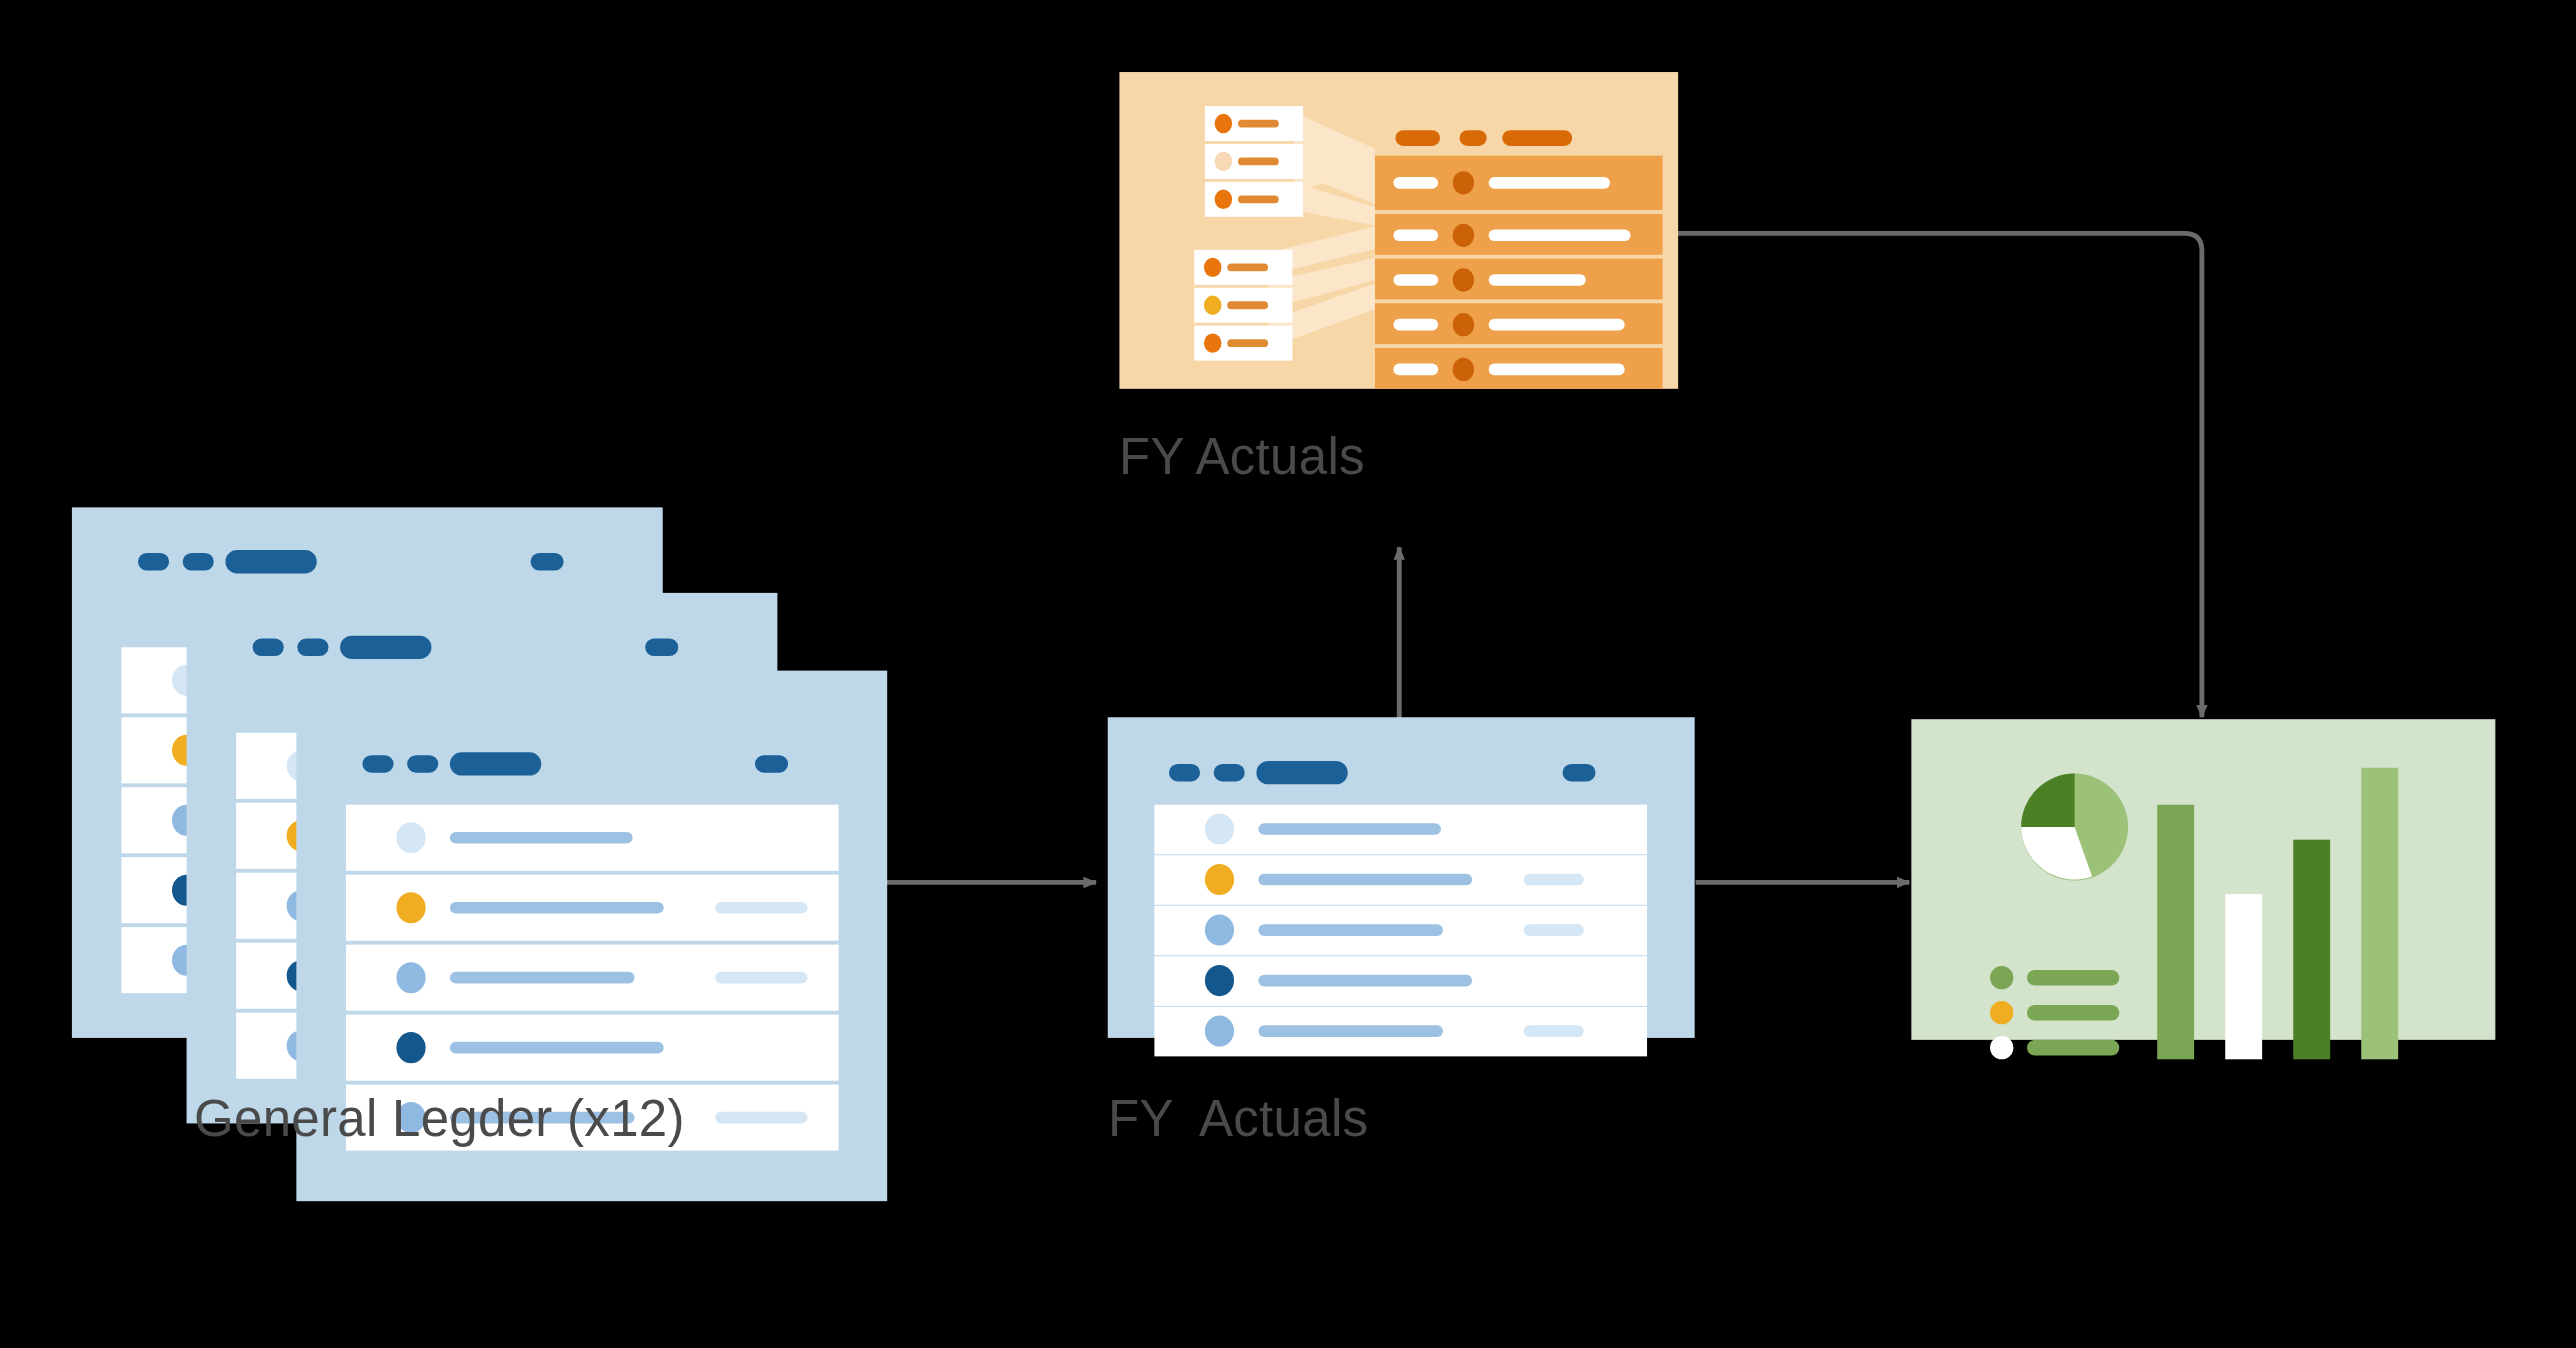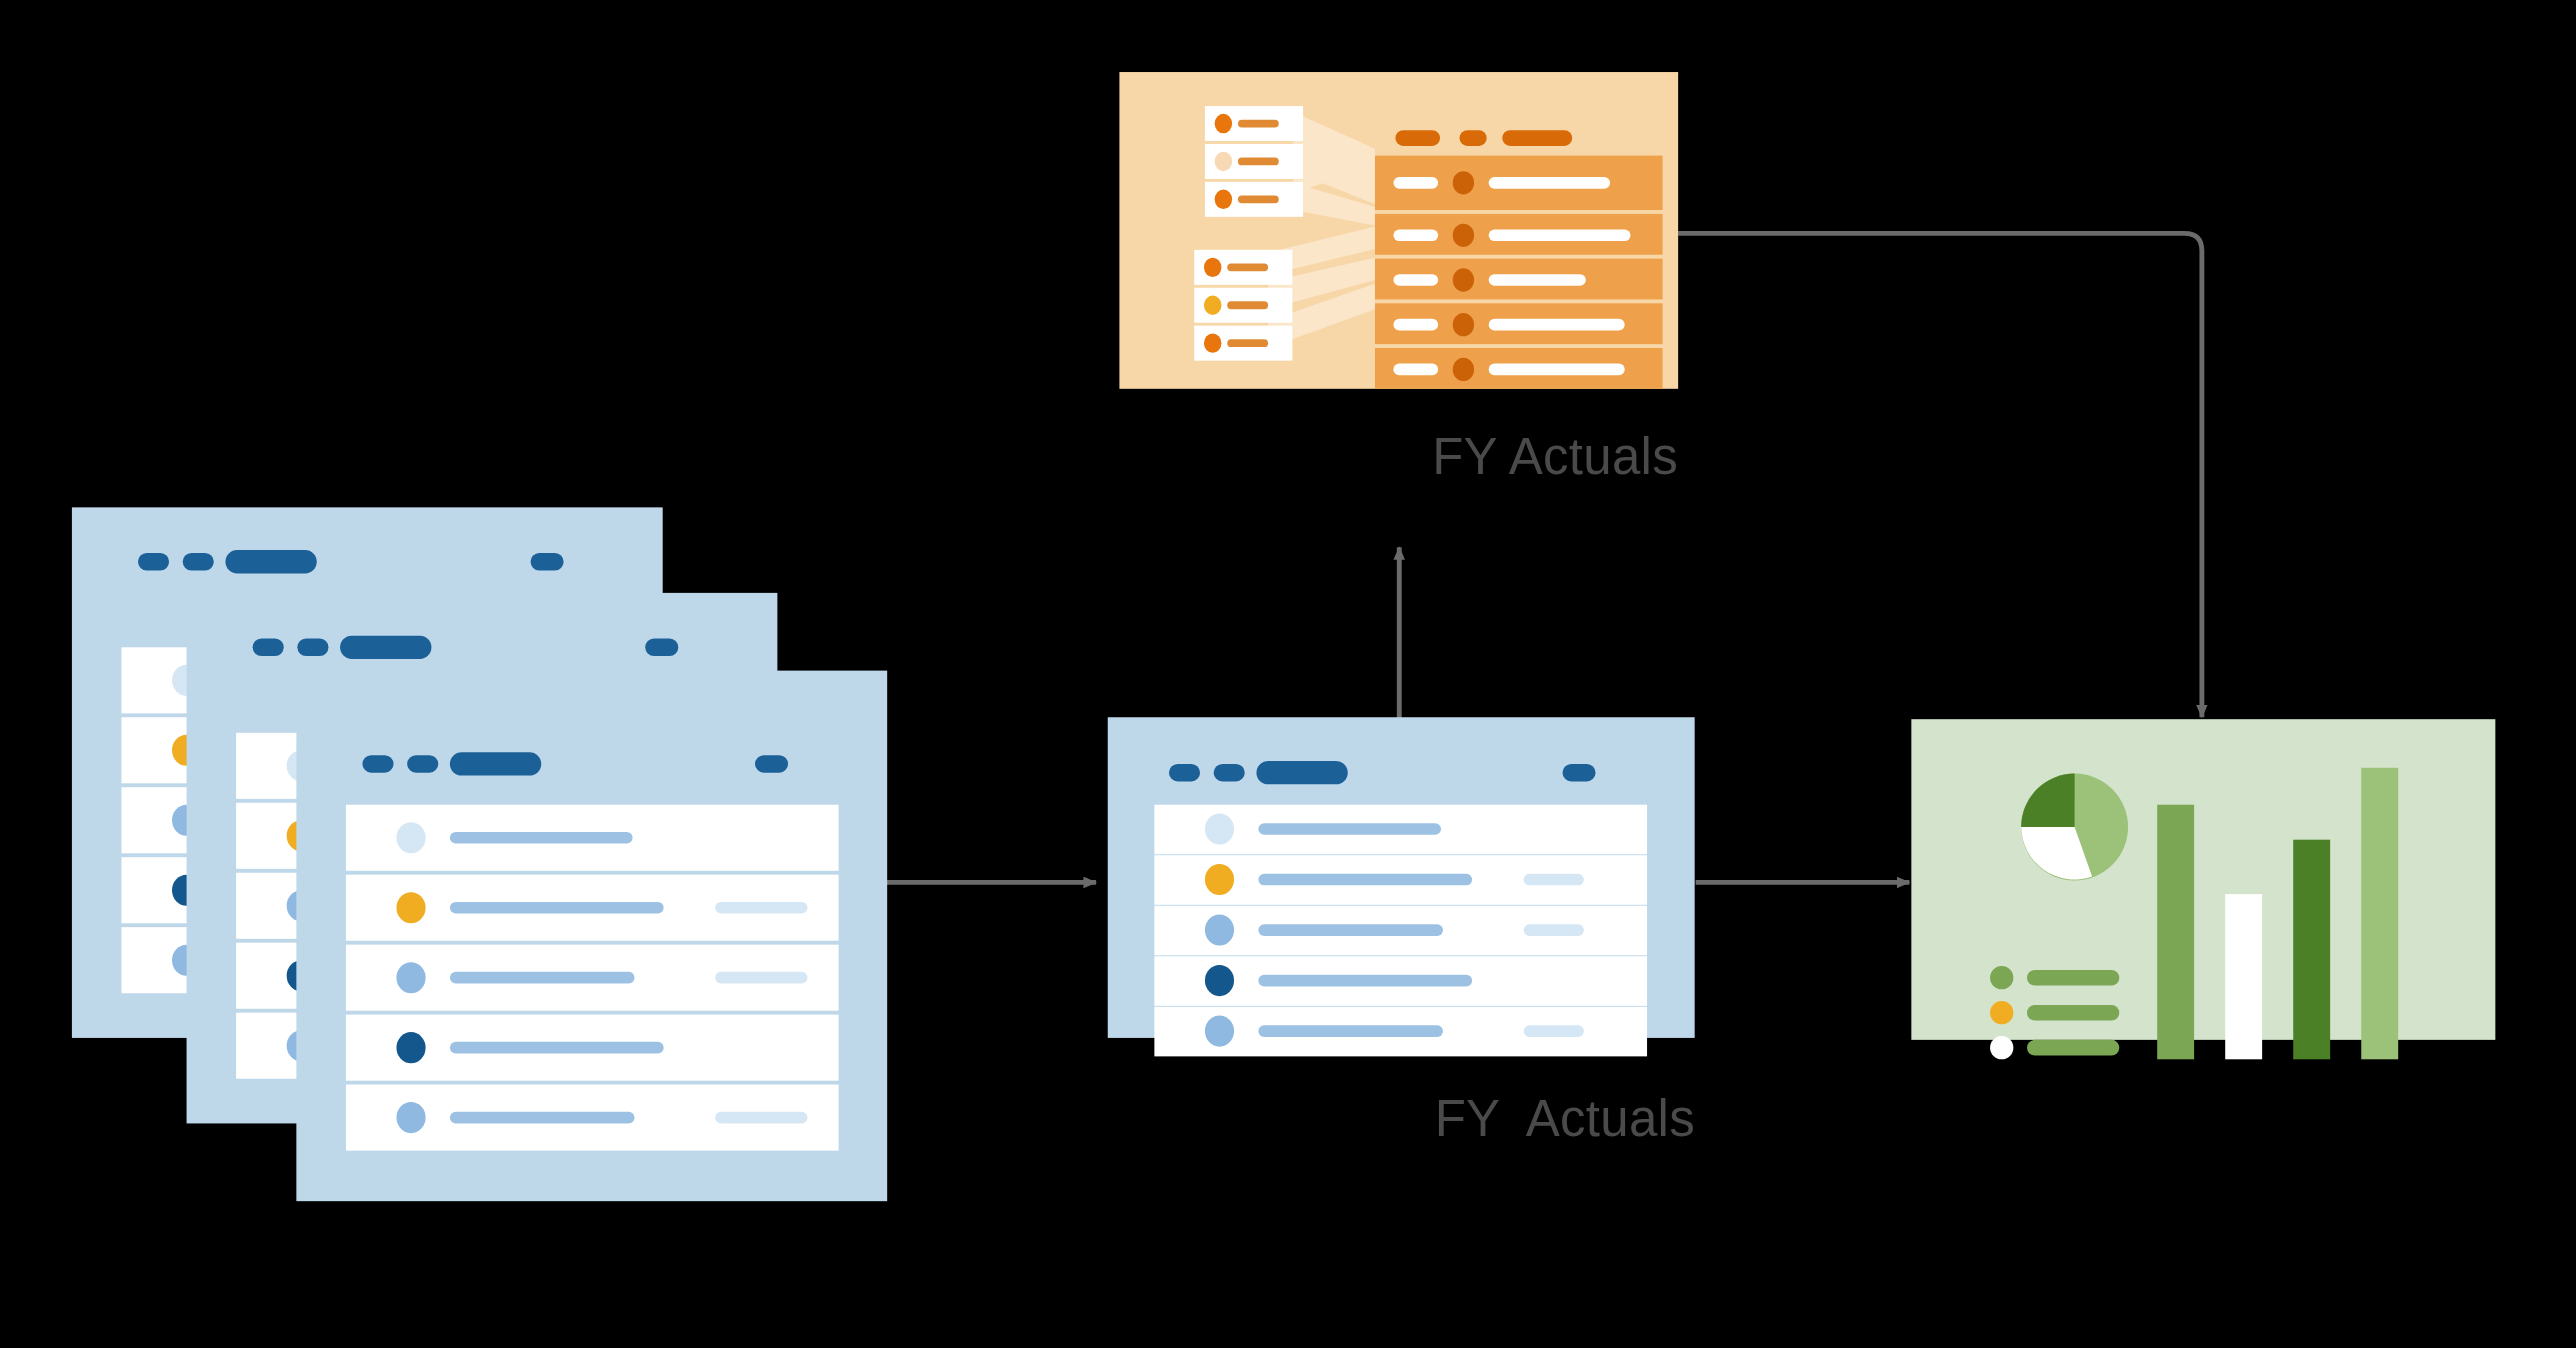--- a/index.html
+++ b/index.html
@@ -4,21 +4,21 @@
 <style>
   html,body{margin:0;padding:0;background:#000;}
   body{
     width:2576px;height:1349px;position:relative;overflow:hidden;
     font-family:"Liberation Sans","DejaVu Sans",sans-serif;
   }
   .stage{position:absolute;inset:0;}
   svg.layer{position:absolute;left:0;top:0;width:2576px;height:1349px;}
   .caption{
     position:absolute;color:#4a4a4a;font-weight:300;
-    font-size:51px;line-height:61px;text-align:right;
+    font-size:51px;line-height:61px;text-align:left;
     letter-spacing:0.3px;white-space:pre;
   }
 </style>
 </head>
 <body>
 
 <div class="stage">
 
   <svg class="layer" viewBox="0 0 2651 1388">
     <defs>
@@ -276,18 +276,19 @@
         <rect x="2220" y="828" width="38" height="262" fill="#7ba653"></rect>
         <rect x="2290" y="920" width="38" height="170" fill="#ffffff"></rect>
         <rect x="2360" y="864" width="38" height="226" fill="#4c8027"></rect>
         <rect x="2430" y="790" width="38" height="300" fill="#9cc178"></rect>
       </g>
     </g>
   </svg>
 
   <div class="caption" style="left:1119px;top:426px;width:559px;">FY Actuals</div>
 
+  <div class="caption" style="left:194px;top:1088px;width:797px;">General Legder (x12)</div>
 
   <div class="caption" style="left:1108px;top:1088px;width:587px;">FY  Actuals</div>
 
 
 </div>
 
 
 </body></html>

